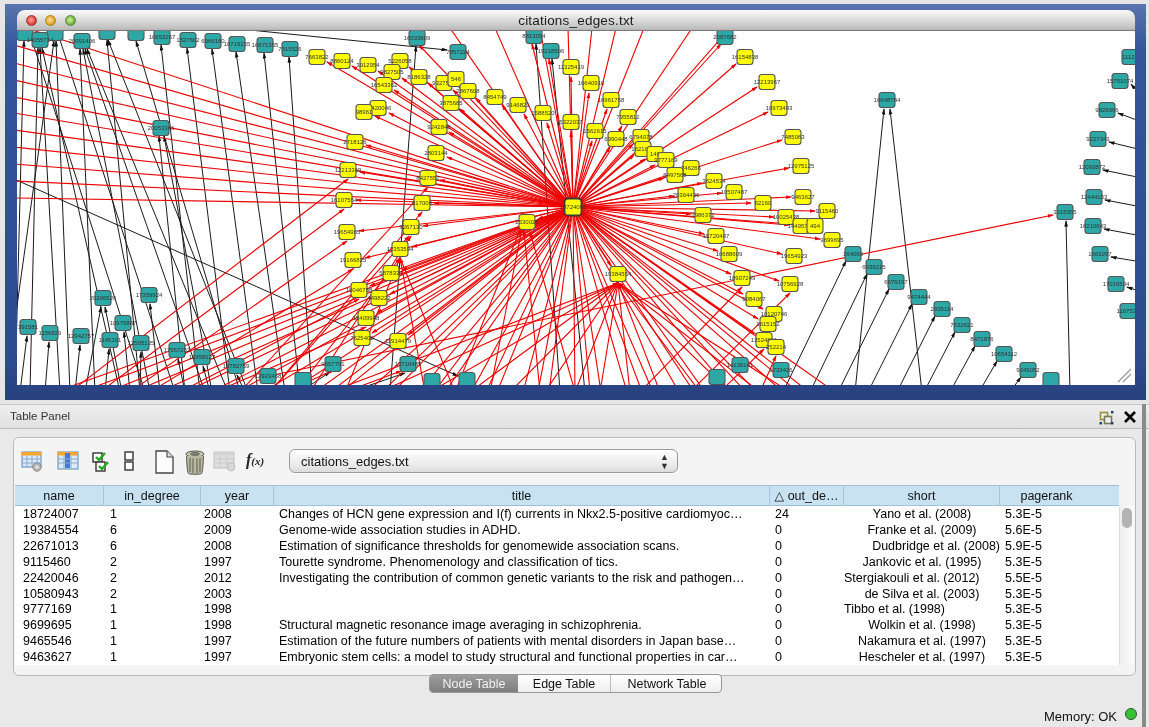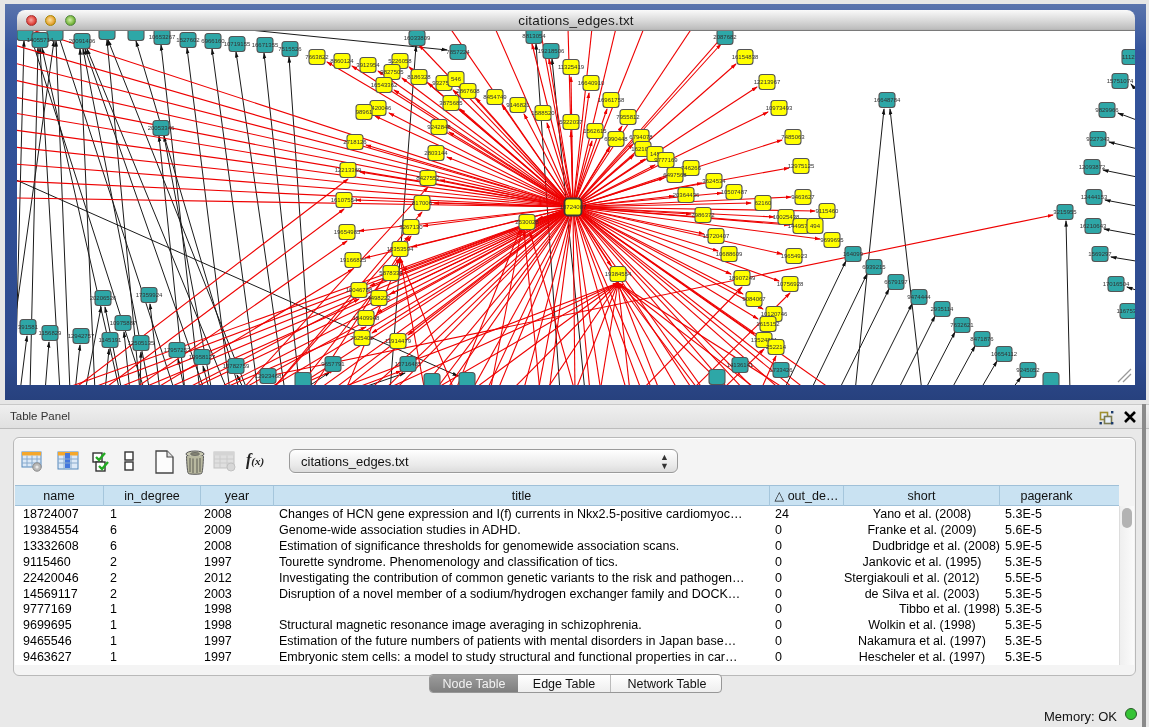--- a/index.html
+++ b/index.html
@@ -641,21 +641,21 @@
 <div class="trow" style="top:521.9px">
     <span style="left:23px">19384554</span>
     <span style="left:110px">6</span>
     <span style="left:204px">2009</span>
     <span style="left:279px;width:488px;overflow:hidden;white-space:nowrap">Genome-wide association studies in ADHD.</span>
     <span style="left:775px">0</span>
     <span style="left:844px;width:156px;text-align:center">Franke et al. (2009)</span>
     <span style="left:1005px">5.6E-5</span>
   </div>
 <div class="trow" style="top:537.8px">
-    <span style="left:23px">13332608</span>
+    <span style="left:23px">22671013</span>
     <span style="left:110px">6</span>
     <span style="left:204px">2008</span>
     <span style="left:279px;width:488px;overflow:hidden;white-space:nowrap">Estimation of significance thresholds for genomewide association scans.</span>
     <span style="left:775px">0</span>
     <span style="left:844px;width:156px;text-align:right">Dudbridge et al. (2008)</span>
     <span style="left:1005px">5.9E-5</span>
   </div>
 <div class="trow" style="top:553.6999999999999px">
     <span style="left:23px">9115460</span>
     <span style="left:110px">2</span>
@@ -668,34 +668,33 @@
 <div class="trow" style="top:569.5999999999999px">
     <span style="left:23px">22420046</span>
     <span style="left:110px">2</span>
     <span style="left:204px">2012</span>
     <span style="left:279px;width:488px;overflow:hidden;white-space:nowrap">Investigating the contribution of common genetic variants to the risk and pathogen…</span>
     <span style="left:775px">0</span>
     <span style="left:844px;width:156px;text-align:left">Stergiakouli et al. (2012)</span>
     <span style="left:1005px">5.5E-5</span>
   </div>
 <div class="trow" style="top:585.4999999999999px">
-    <span style="left:23px">14569117</span>
+    <span style="left:23px">10580943</span>
     <span style="left:110px">2</span>
     <span style="left:204px">2003</span>
-    <span style="left:279px;width:488px;overflow:hidden;white-space:nowrap">Disruption of a novel member of a sodium/hydrogen exchanger family and DOCK…</span>
     <span style="left:775px">0</span>
     <span style="left:844px;width:156px;text-align:center">de Silva et al. (2003)</span>
     <span style="left:1005px">5.3E-5</span>
   </div>
 <div class="trow" style="top:601.3999999999999px">
     <span style="left:23px">9777169</span>
     <span style="left:110px">1</span>
     <span style="left:204px">1998</span>
     <span style="left:775px">0</span>
-    <span style="left:844px;width:156px;text-align:right">Tibbo et al. (1998)</span>
+    <span style="left:844px;width:156px;text-align:left">Tibbo et al. (1998)</span>
     <span style="left:1005px">5.3E-5</span>
   </div>
 <div class="trow" style="top:617.2999999999998px">
     <span style="left:23px">9699695</span>
     <span style="left:110px">1</span>
     <span style="left:204px">1998</span>
     <span style="left:279px;width:488px;overflow:hidden;white-space:nowrap">Structural magnetic resonance image averaging in schizophrenia.</span>
     <span style="left:775px">0</span>
     <span style="left:844px;width:156px;text-align:center">Wolkin et al. (1998)</span>
     <span style="left:1005px">5.3E-5</span>

